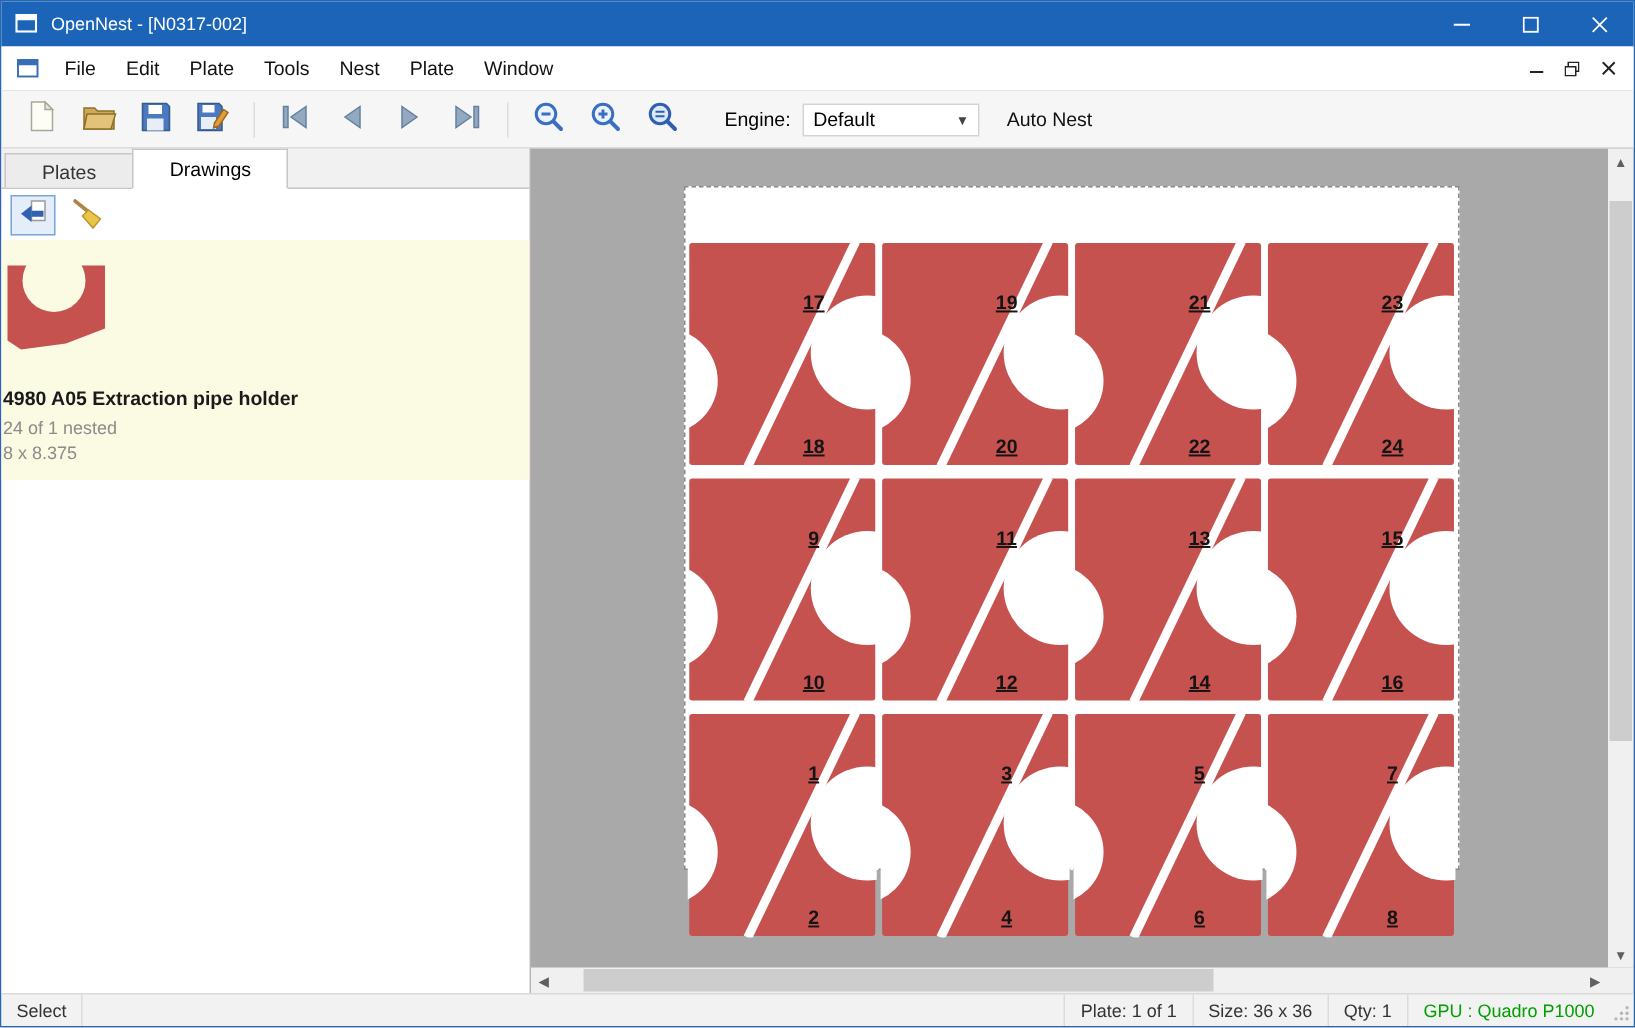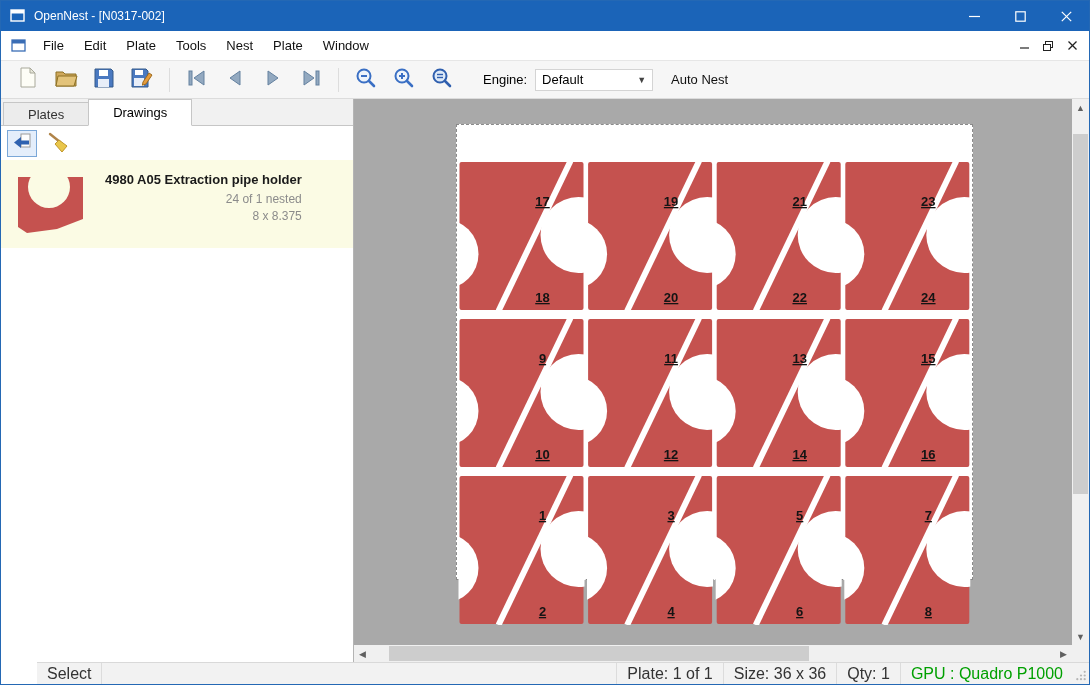--- a/index.html
+++ b/index.html
@@ -25,47 +25,47 @@
   .toolbar { height:38px; flex:0 0 auto; background:#f6f6f6; border-bottom:1px solid #dcdcdc; display:flex; align-items:center; padding-left:8px; }
   .tool-btn { width:36px; height:30px; display:flex; align-items:center; justify-content:center; margin:0 1px; }
   .tool-sep { width:1px; height:24px; background:#dddddd; margin:0 8px; }
   .engine-label { font-weight:normal; margin:0 8px 0 22px; }
   .engine-select { width:118px; height:22px; background:#fff; border:1px solid #d4d4d4; display:flex; align-items:center; padding:0 6px; }
   .engine-select .caret { margin-left:auto; font-size:9px; color:#444; }
   .auto-nest { margin-left:18px; color:#111; }
 
   
   .main { flex:1 1 auto; display:flex; min-height:0; }
-  .left-panel { width:353px; flex:0 0 auto; background:#f0abfc; display:flex; flex-direction:column; border-right:1px solid #b4b4b4;text-align:right; }
+  .left-panel { width:353px; flex:0 0 auto; background:#f0abfc; display:flex; flex-direction:column; border-right:1px solid #b4b4b4; }
   .tabstrip { height:27px; flex:0 0 auto; background:#f1f1f1; display:flex; align-items:flex-end; padding-left:2px; border-bottom:1px solid #c6c6c6; }
   .tab { height:23px; padding:0 24px; display:flex; align-items:center; background:#ececec; border:1px solid #c6c6c6; border-bottom:none; margin-right:-1px; color:#333; }
   .tab.active { background:#fff; height:27px; position:relative; z-index:2; margin-bottom:-1px; border-bottom:1px solid #fff; color:#000; }
   .panel-toolbar { height:34px; flex:0 0 auto; background:#fff; display:flex; align-items:center; padding:3px 6px; gap:6px; }
   .ptool-btn { width:30px; height:27px; display:flex; align-items:center; justify-content:center; }
   .ptool-btn.toggled { border:1px solid #7aa7d8; background:#e4eefb; }
   .drawing-list { flex:1; overflow:hidden; background:#fff; }
-  .drawing-item { display:flex; gap:16px; background:#fbfbe4; padding:9px 6px 9px 14px; }
+  .drawing-item { display:flex; gap:16px; background:#fbfbe4; padding:9px 6px 9px 1px;flex-direction:column; }
   .thumb-wrap { width:74px; flex:0 0 auto; display:flex; align-items:flex-start; }
   .item-info { line-height:17px; font-size:12px; color:#8b8b8b; padding-top:2px; }
   .item-title { font-size:13px; font-weight:bold; color:#1a1a1a; margin-bottom:3px; }
 
   
   .canvas { flex:1 1 auto; position:relative; background:#a9a9a9; overflow:hidden; }
   .plate { position:absolute; left:102px; top:25px; width:517px; height:456px; background:#fff; border:1px dashed #8a8a8a; }
   .hscroll { position:absolute; left:0; right:17px; bottom:0; height:17px; background:#f0f0f0; display:flex; align-items:center; }
   .vscroll { position:absolute; top:0; bottom:17px; right:0; width:17px; background:#f0f0f0; display:flex; flex-direction:column; align-items:center; }
   .scroll-corner { position:absolute; right:0; bottom:0; width:17px; height:17px; background:#f0f0f0; }
   .h-thumb { height:15px; width:420px; margin-left:18px; background:#cdcdcd; }
   .v-thumb { width:15px; height:360px; margin-top:18px; background:#cdcdcd; }
   .scroll-arrow { color:#606060; font-size:9px; width:17px; height:17px; display:flex; align-items:center; justify-content:center; flex:0 0 auto; }
   .hscroll .scroll-arrow.end { margin-left:auto; }
   .vscroll .scroll-arrow.end { margin-top:auto; }
 
   
-  .statusbar { height:22px; flex:0 0 auto; background:#f2f2f2; border-top:1px solid #d9d9d9; display:flex; align-items:center; font-size:16px; color:#333;margin-left:36px; }
+  .statusbar { height:22px; flex:0 0 auto; background:#f2f2f2; border-top:1px solid #d9d9d9; display:flex; align-items:center; font-size:12px; color:#333; }
   .sb-cell { padding:0 10px; height:100%; display:flex; align-items:center; white-space:nowrap; }
   .sb-border-r { border-right:1px solid #dcdcdc; }
   .sb-border-l { border-left:1px solid #dcdcdc; }
   .location { color:#9a9a9a; }
   .sb-spacer { flex:1 1 auto; }
   .grip-wrap { width:16px; height:100%; display:flex; align-items:flex-end; justify-content:flex-end; padding:2px; }
 
   svg text { font-family:"Liberation Sans", sans-serif; }
 </style>
 </head>

